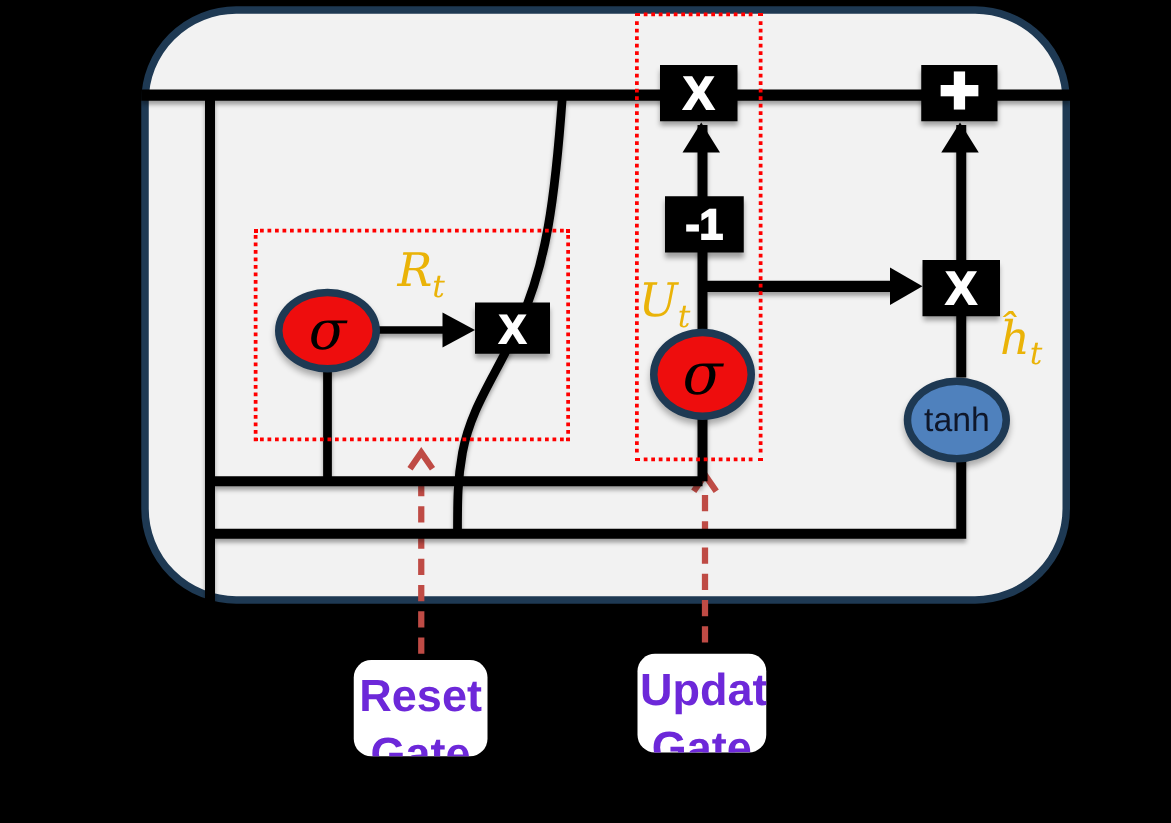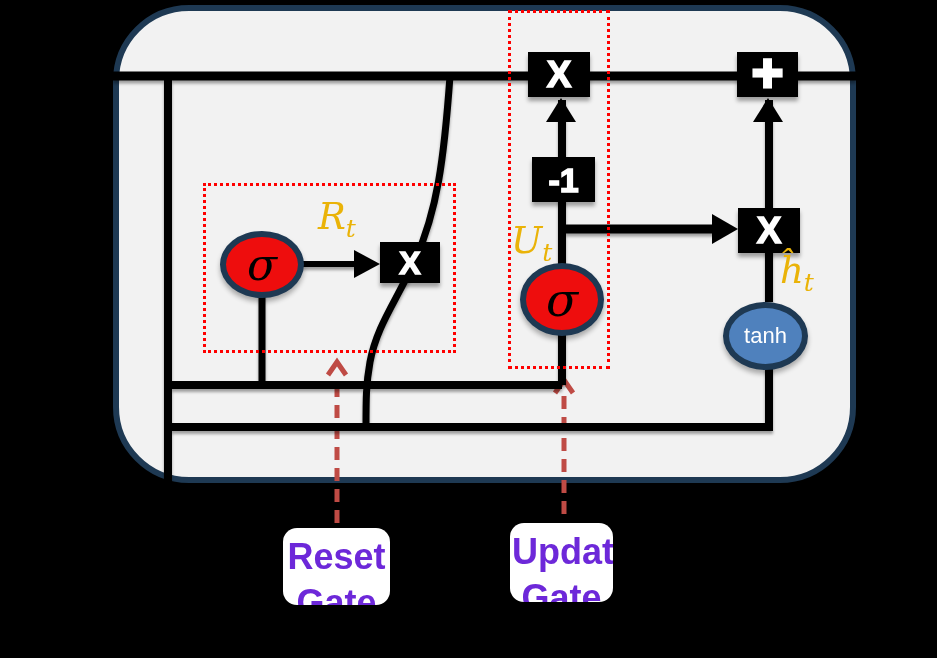--- a/index.html
+++ b/index.html
@@ -14,21 +14,21 @@
   .dotted{position:absolute;box-sizing:border-box;border:3px dotted #ff0000;background:transparent;}
   
   .op{position:absolute;background:#000;color:#fff;display:flex;align-items:center;justify-content:center;
       font-weight:bold;box-shadow:0 4px 4px rgba(0,0,0,0.35);}
   .op .glyph{-webkit-text-stroke:1.5px #fff;line-height:1;}
   .op .plusglyph{-webkit-text-stroke:3px #fff;line-height:0.8;font-size:54px;margin-top:-4px;}
   
   .ell{position:absolute;box-sizing:border-box;border:6px solid #1e3953;border-radius:50%;
        display:flex;align-items:center;justify-content:center;box-shadow:0 4px 5px rgba(0,0,0,0.3);}
   .sigma{background:#ee0d0d;font-family:"DejaVu Serif",serif;font-style:italic;font-size:44px;color:#000;}
-  .tanh{background:#4f81bd;color:#ffffff;font-size:22px;}
+  .tanh{background:#4f81bd;color:#0f172a;font-size:27px;}
   
   .math{position:absolute;font-family:"DejaVu Serif",serif;font-style:italic;font-size:37px;color:#eab308;}
   .math sub{font-size:25px;}
   
   .callout{position:absolute;background:#fff;border-radius:14px;overflow:hidden;color:#6d28d9;
            font-weight:bold;font-size:36px;line-height:46px;padding-top:6px;box-sizing:border-box;}
   .callout .l1c{text-align:center;white-space:nowrap;}
   .callout .l1l{text-align:left;white-space:nowrap;padding-left:2px;}
   .callout .l2{text-align:center;white-space:nowrap;}
 </style>
@@ -102,21 +102,21 @@
   <div class="ell tanh" style="left:723px;top:302px;width:85px;height:68px;">
     <span>tanh</span>
   </div>
 
   <div class="math" style="left:318px;top:195px;">
     <span>R</span><sub>t</sub>
   </div>
   <div class="math" style="left:511px;top:219px;">
     <span>U</span><sub>t</sub>
   </div>
-  <div class="math" style="left:780px;top:249px;">
+  <div class="math" style="left:800px;top:249px;">
     <span>ĥ</span><sub>t</sub>
   </div>
 
   <div class="callout" style="left:283px;top:528px;width:107px;height:77px;">
     <div class="l1c">Reset</div>
     <div class="l2">Gate</div>
   </div>
   <div class="callout" style="left:510px;top:523px;width:103px;height:79px;">
     <div class="l1l">Update</div>
     <div class="l2">Gate</div>

